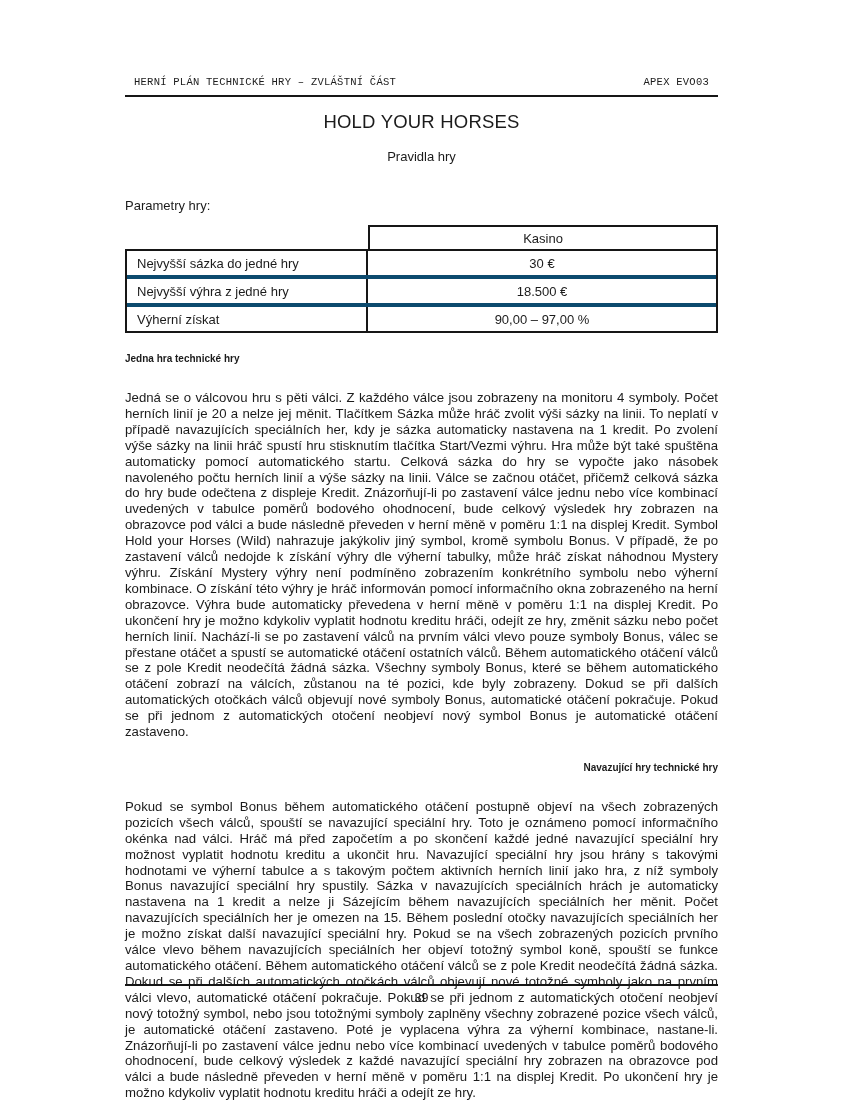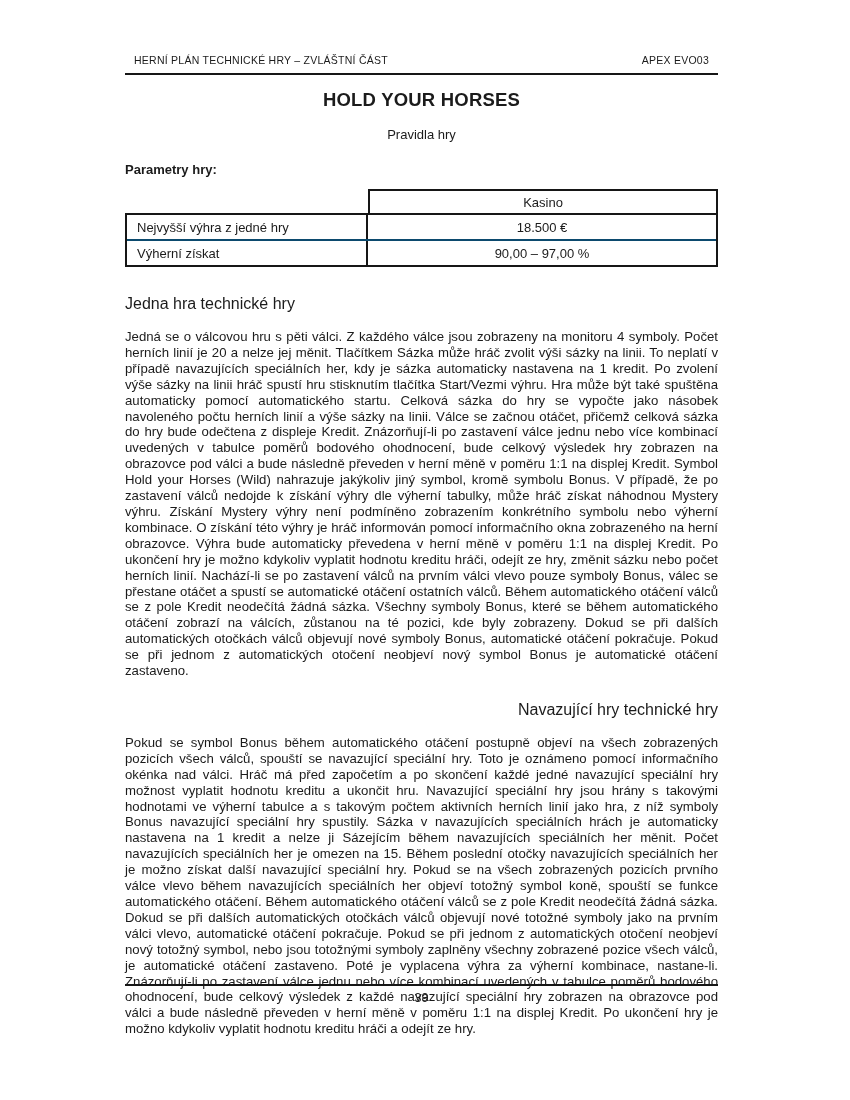--- a/index.html
+++ b/index.html
@@ -21,54 +21,54 @@
     color: #1b1b1b;
   }
   .content {
     position: absolute;
     left: 125px;
     top: 0;
     width: 593px;
   }
 
   
-  .doc-header { padding-top: 54px; }
+  .doc-header { padding-top: 76px; font-family: Liberation Mono, monospace; }
   .doc-header-row {
     display: flex;
     justify-content: space-between;
     align-items: baseline;
     padding: 0 9px;
     font-size: 10.5px;
     letter-spacing: 0.25px;
     white-space: nowrap;
   }
   .doc-header-rule {
     margin-top: 7px;
     border-top: 2px solid #161616;
     height: 0;
   }
 
   
   .doc-title {
     margin: 14px 0 0;
     text-align: center;
     font-size: 18.5px;
-    font-weight: bold;
+    font-weight: normal;
     letter-spacing: 0.2px;
   }
   .doc-subtitle {
     margin: 16px 0 0;
     text-align: center;
     font-size: 13px;
     font-weight: normal;
   }
   .params-label {
-    margin: 20px 0 0;
+    margin: 34px 0 0;
     font-size: 13px;
-    font-weight: bold;
+    font-weight: normal;
   }
 
   
   .ptable { margin-top: 12px; font-size: 13px; }
   .ptable-header {
     display: grid;
     grid-template-columns: 243px 1fr;
   }
   .ptable-header .kasino-cell {
     border: 2px solid #161616;
@@ -77,42 +77,42 @@
     display: flex;
     align-items: center;
     justify-content: center;
   }
   .ptable-body { border: 2px solid #161616; }
   .ptable-row {
     display: grid;
     grid-template-columns: 241px 1fr;
     height: 24px;
   }
-  .ptable-row + .ptable-row { border-top: 2px solid #0c4a6e; }
+  .ptable-row + .ptable-row { border-top: 4px solid #0c4a6e; }
   .ptable-row .cell-label {
     border-right: 2px solid #161616;
     display: flex;
     align-items: center;
     padding-left: 10px;
   }
   .ptable-row .cell-value {
     display: flex;
     align-items: center;
     justify-content: center;
   }
 
   
   .section-heading {
-    margin: 28px 0 0;
-    font-size: 16px;
-    font-weight: normal;
+    margin: 20px 0 0;
+    font-size: 10px;
+    font-weight: bold;
   }
   .section-heading.second { margin-top: 22px; text-align: right; }
   .section-body {
-    margin: 16px 0 0;
+    margin: 26px 0 0;
     font-size: 13.2px;
     line-height: 15.9px;
     text-align: justify;
   }
 
   
   .doc-footer {
     position: absolute;
     left: 125px;
     top: 984px;
@@ -144,20 +144,24 @@
 
     <div class="params-label">Parametry hry:</div>
 
     <div class="ptable">
       <div class="ptable-header">
         <div class="spacer-cell"></div>
         <div class="kasino-cell">Kasino</div>
       </div>
       <div class="ptable-body">
         <div class="ptable-row">
+          <div class="cell-label">Nejvyšší sázka do jedné hry</div>
+          <div class="cell-value">30 €</div>
+        </div>
+        <div class="ptable-row">
           <div class="cell-label">Nejvyšší výhra z jedné hry</div>
           <div class="cell-value">18.500 €</div>
         </div>
         <div class="ptable-row">
           <div class="cell-label">Výherní získat</div>
           <div class="cell-value">90,00 – 97,00 %</div>
         </div>
       </div>
     </div>
 

